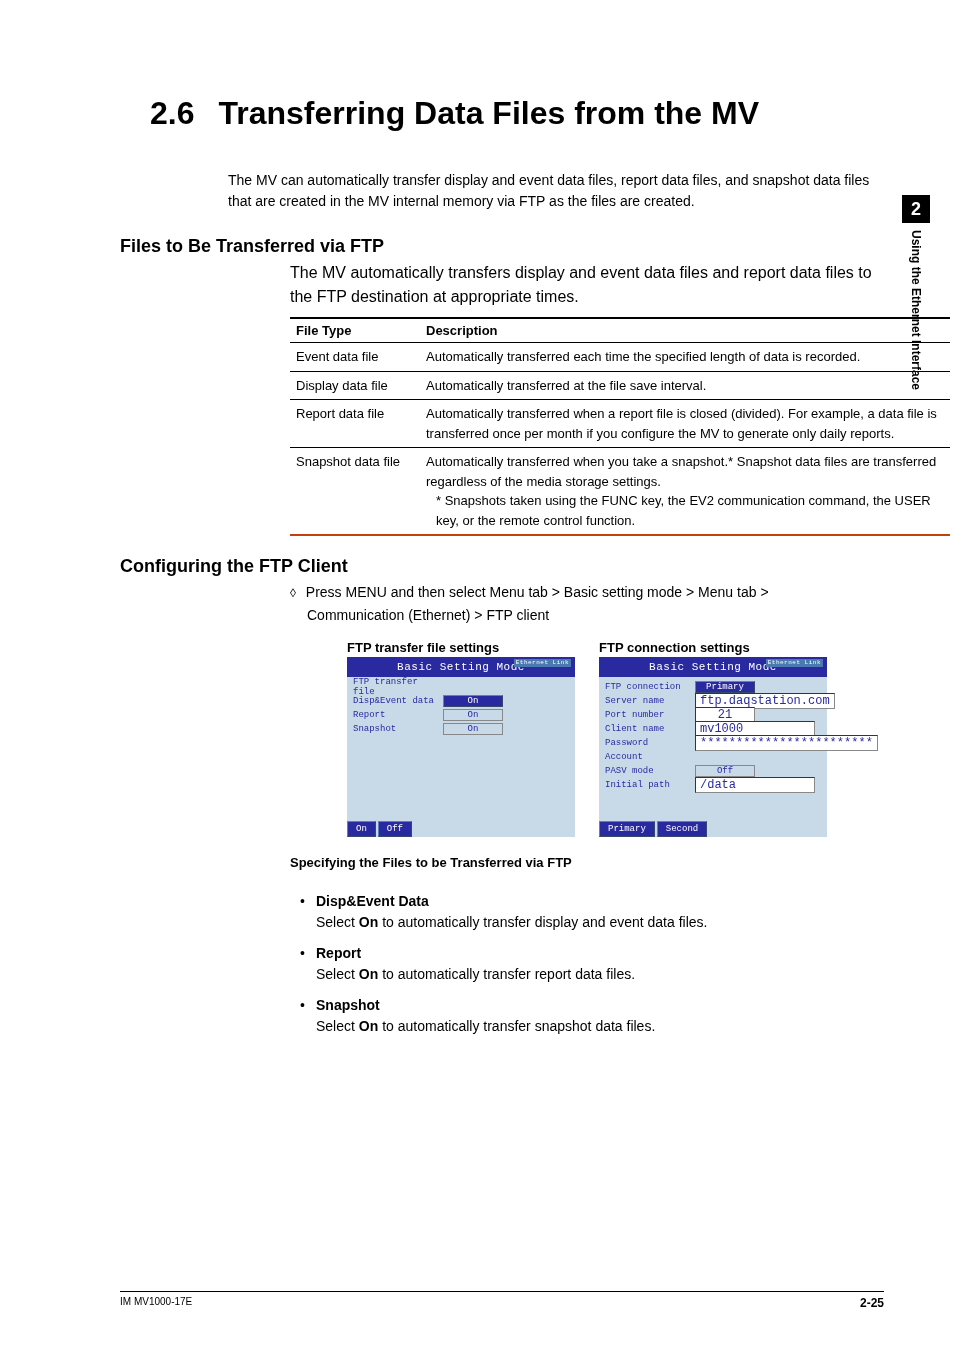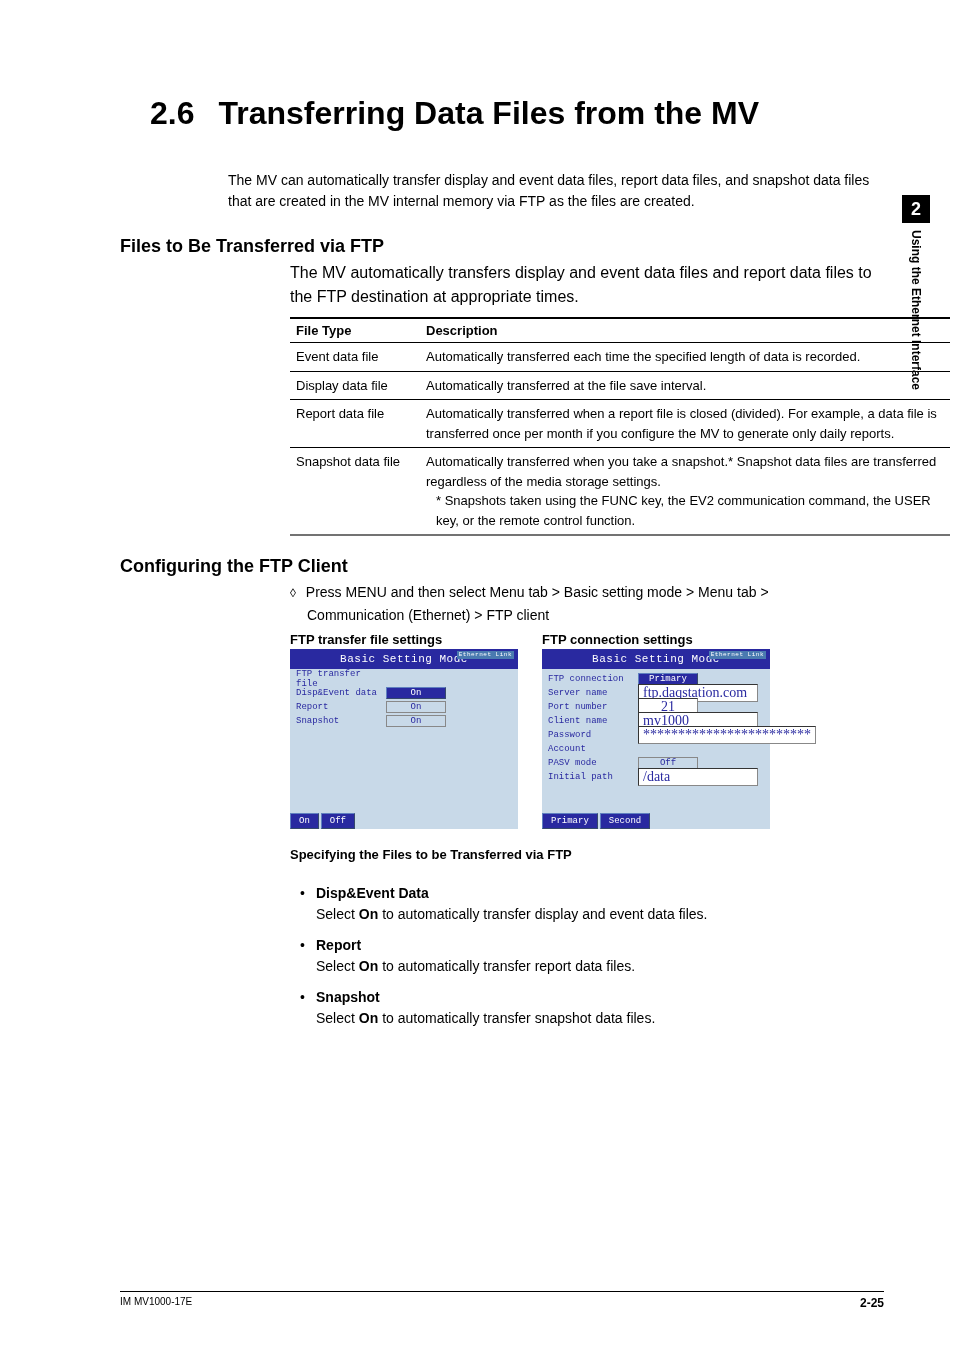--- a/index.html
+++ b/index.html
@@ -10,37 +10,37 @@
   .title-row { display: flex; align-items: flex-start; margin-bottom: 38px; }
   .title-bar { width: 12px; background: #000; margin-right: 18px; }
   .title-number { font-size: 32px; font-weight: bold; margin-right: 24px; line-height: 1.2; padding-top: 4px; }
   .title-text { font-size: 32px; font-weight: bold; line-height: 1.2; padding-top: 4px; }
   .intro { margin-left: 108px; font-size: 14px; line-height: 1.5; margin-bottom: 24px; }
   h3 { font-size: 18px; font-weight: bold; margin-bottom: 4px; }
   .sub-intro { margin-left: 170px; font-size: 16px; line-height: 1.5; margin-bottom: 8px; }
   table.ftable { margin-left: 170px; width: 660px; border-collapse: collapse; font-size: 13px; margin-bottom: 20px; }
   table.ftable th { text-align: left; border-top: 2px solid #000; border-bottom: 1.5px solid #000; padding: 4px 6px; font-weight: bold; }
   table.ftable td { border-bottom: 1px solid #000; padding: 4px 6px; vertical-align: top; line-height: 1.5; }
-  table.ftable tr:last-child td { border-bottom: 2px solid #737373; }
+  table.ftable tr:last-child td { border-bottom: 2px solid #c2410c; }
   .col1 { width: 130px; }
   .menu-nav { margin-left: 170px; font-size: 14px; line-height: 1.6; margin-bottom: 6px; }
   .menu-nav .diamond { font-size: 12px; margin-right: 6px; }
   .menu-nav b { font-weight: normal; }
-  .screens { margin-left: 170px; display: flex; gap: 24px; margin-bottom: 18px; margin-top: 6px; }
+  .screens { margin-left: 170px; display: flex; gap: 24px; margin-bottom: 18px; margin-top: 14px; justify-content: center; }
   .screen-block { display: flex; flex-direction: column; }
   .screen-title { font-size: 13px; font-weight: bold; margin-bottom: 2px; }
   .screen { width: 228px; height: 180px; background: #c8d9e8; position: relative; font-family: "Courier New", monospace; font-size: 9px; }
   .screen-header { height: 20px; background: #2929a0; color: #fff; display: flex; align-items: center; justify-content: center; font-weight: normal; position: relative; font-size: 11px; letter-spacing: 0.5px; }
   .screen-header .eth-badge { position: absolute; right: 4px; top: 2px; background: #4a7ab0; color: #fff; font-size: 6px; padding: 1px 2px; line-height: 1; }
   .screen-body { padding: 3px 6px; color: #2929a0; }
   .screen-row { display: flex; align-items: center; height: 14px; }
   .screen-lbl { flex: 0 0 90px; }
   .screen-val { flex: 1; }
   .sel-btn { display: inline-block; background: #2929a0; color: #fff; padding: 0 6px; border: 1px outset #6080c0; font-size: 9px; min-width: 60px; text-align: center; }
-  .val-field { display: inline-block; background: #fff; border: 1px inset #888; padding: 0 4px; font-size: 14px; min-width: 120px; color: #2929a0; font-family: Liberation Serif, serif; }
+  .val-field { display: inline-block; background: #fff; border: 1px inset #888; padding: 0 4px; font-size: 12px; min-width: 120px; color: #2929a0; }
   .val-field.center { text-align: center; min-width: 60px; }
   .screen-footer { position: absolute; bottom: 0; left: 0; right: 0; height: 16px; display: flex; }
   .foot-btn { background: #2929a0; color: #fff; font-size: 9px; padding: 1px 8px; border: 1px outset #6080c0; margin-right: 2px; display: flex; align-items: center; }
   .spec-hd { margin-left: 170px; font-size: 13px; font-weight: bold; margin-bottom: 21px; }
   .bullet-block { margin-left: 180px; font-size: 14px; margin-bottom: 10px; line-height: 1.5; }
   .bullet-block .bt { display: flex; }
   .bullet-block .bt .dot { width: 16px; flex: 0 0 16px; }
   .bullet-block .bt .lbl { font-weight: bold; }
   .bullet-block .desc { margin-left: 16px; }
   .footer { position: absolute; bottom: 40px; left: 120px; right: 70px; border-top: 1px solid #000; padding-top: 4px; display: flex; justify-content: space-between; font-size: 10px; }

